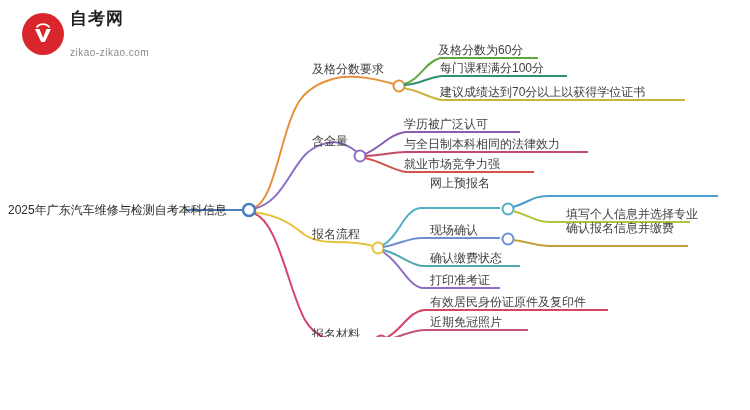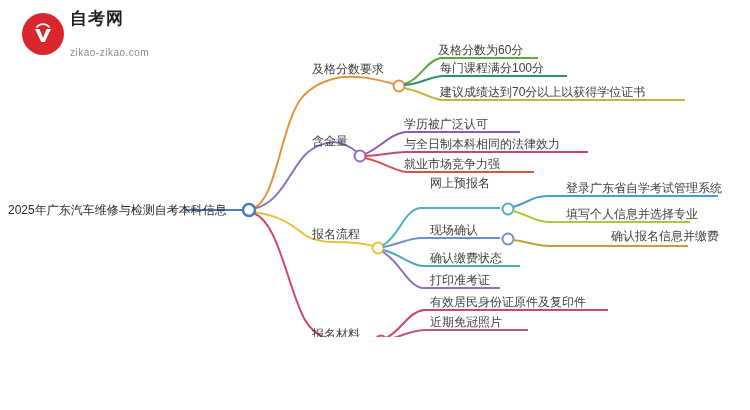--- a/index.html
+++ b/index.html
@@ -148,22 +148,21 @@
   <div class="node-label" style="left:312px; top:134px;">含金量</div>
   <div class="node-label" style="left:404px; top:117px;">学历被广泛认可</div>
   <div class="node-label" style="left:404px; top:137px;">与全日制本科相同的法律效力</div>
   <div class="node-label" style="left:404px; top:157px;">就业市场竞争力强</div>
 
   <div class="node-label" style="left:312px; top:227px;">报名流程</div>
   <div class="node-label" style="left:430px; top:176px;">网上预报名</div>
   <div class="node-label" style="left:430px; top:223px;">现场确认</div>
   <div class="node-label" style="left:430px; top:251px;">确认缴费状态</div>
   <div class="node-label" style="left:430px; top:273px;">打印准考证</div>
-  <div class="node-label" style="left:566px; top:181px;">登录广东省自学考试管理系统</div>
   <div class="node-label" style="left:566px; top:207px;">填写个人信息并选择专业</div>
-  <div class="node-label" style="left:566px; top:229px;margin-left:45px;">确认报名信息并缴费</div>
+  <div class="node-label" style="left:566px; top:221px;">确认报名信息并缴费</div>
 
   <div class="node-label" style="left:312px; top:327px;">报名材料</div>
   <div class="node-label" style="left:430px; top:295px;">有效居民身份证原件及复印件</div>
   <div class="node-label" style="left:430px; top:315px;">近期免冠照片</div>
   <div class="node-label" style="left:430px; top:341px;">报名所需银行卡</div>
 
 </div>
 
 </body></html>

